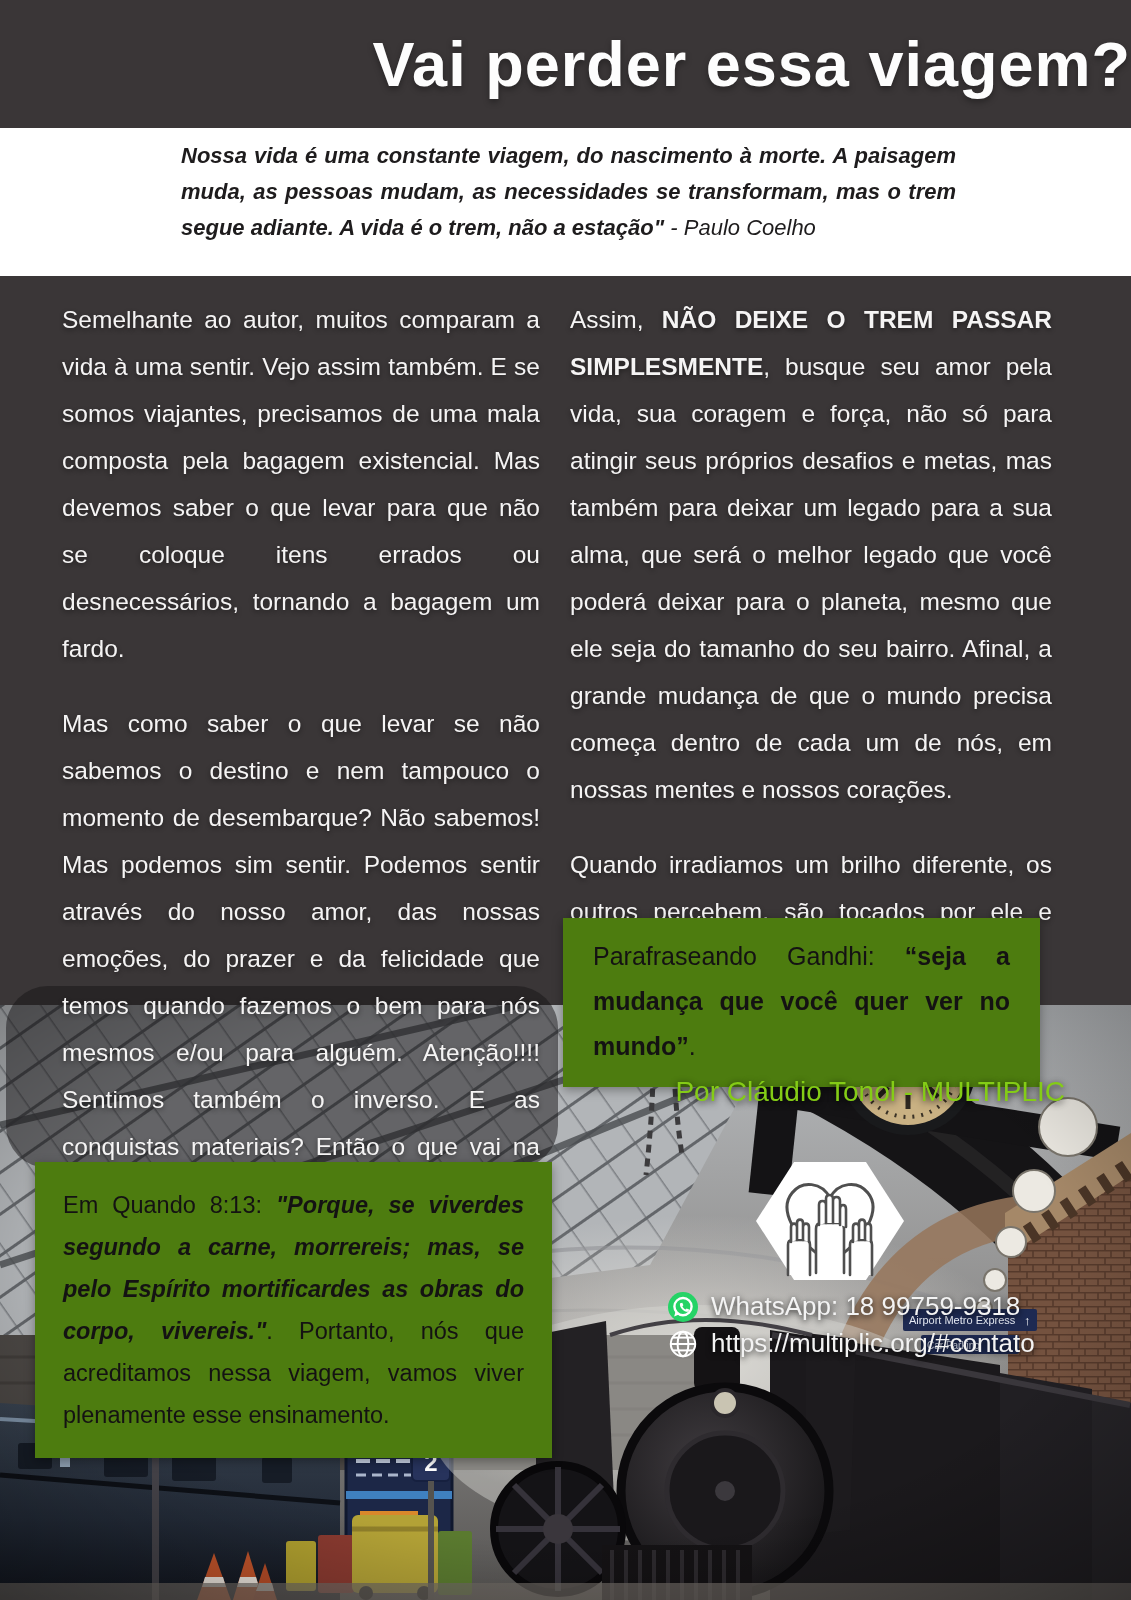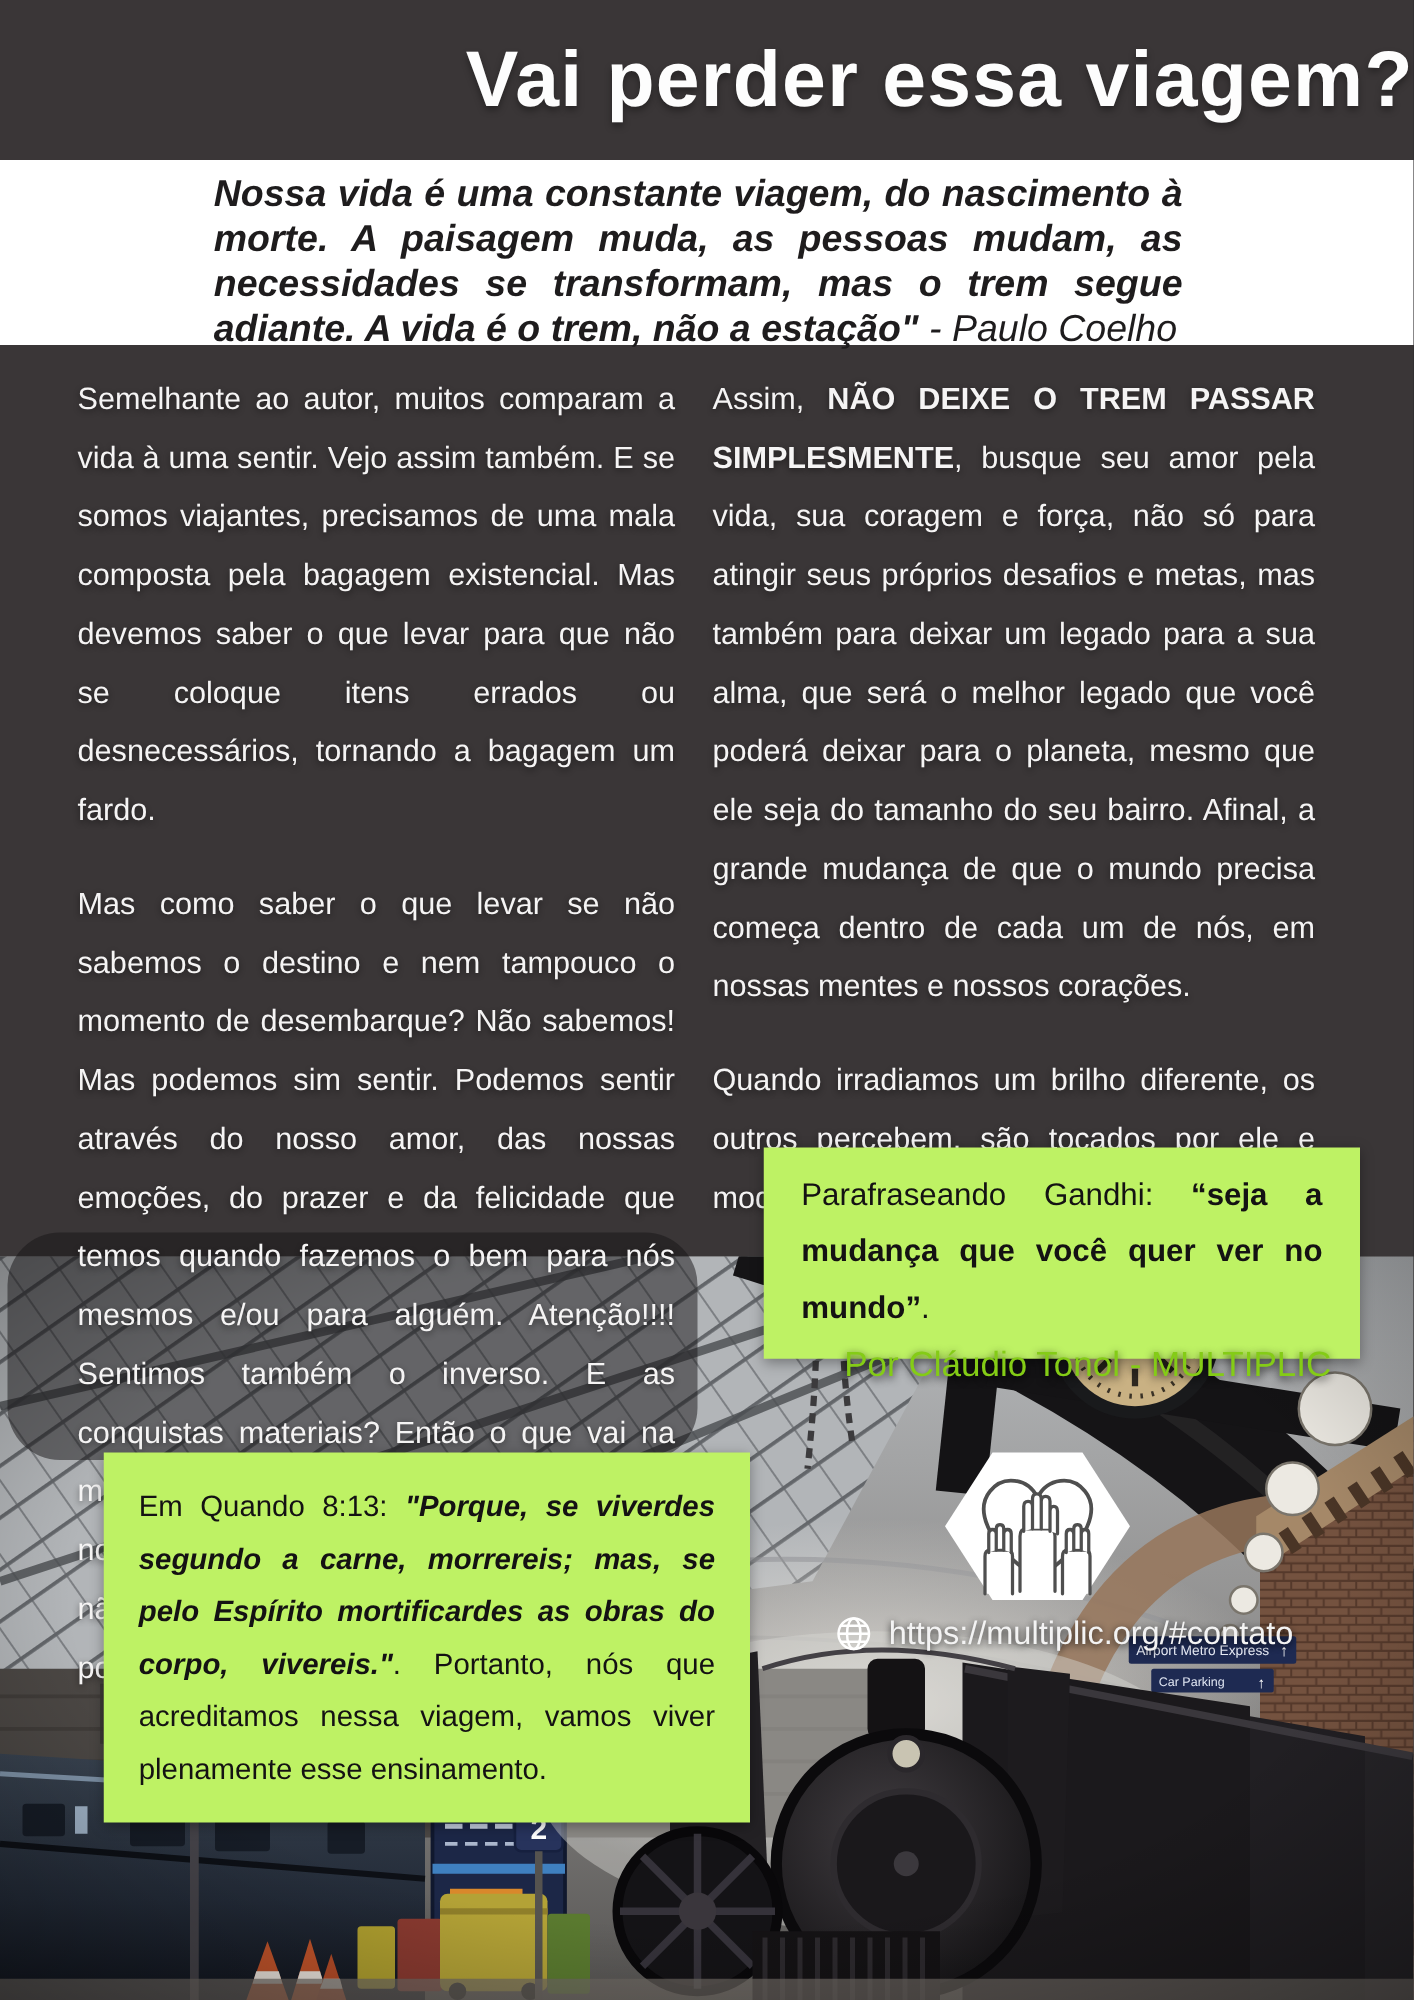--- a/index.html
+++ b/index.html
@@ -9,37 +9,37 @@
   }
   
   .photo{position:absolute;left:0;top:1005px;width:1131px;height:595px;z-index:1;}
   
   .dark-panel{position:absolute;left:0;top:0;width:1131px;height:1005px;background:#3a3637;z-index:2;}
   .title-band{position:absolute;left:0;top:0;width:1131px;height:128px;z-index:4;
     display:flex;align-items:center;justify-content:flex-end;}
   .title-band h1{margin:0;color:#fdfdfd;font-size:63px;font-weight:700;letter-spacing:1px;
     text-shadow:0 3px 6px rgba(0,0,0,.35);}
   .quote-band{position:absolute;left:0;top:128px;width:1131px;height:148px;background:#ffffff;z-index:4;}
-  .intro-quote{position:absolute;left:171px;top:10px;width:775px;margin:0;
-    font-size:30px;line-height:36px;color:#1e1c1d;text-align:justify;}
+  .intro-quote{position:absolute;left:181px;top:10px;width:775px;margin:0;
+    font-size:22px;line-height:36px;color:#1e1c1d;text-align:justify;}
   .intro-quote .q-text{font-weight:700;font-style:italic;}
   .intro-quote .q-attr{font-weight:400;font-style:italic;}
   
   .col{position:absolute;top:296px;color:#f5f4f4;font-size:24.5px;line-height:47px;
     text-align:justify;z-index:5;text-shadow:0 2px 5px rgba(0,0,0,.45);}
   .col p{margin:0 0 28px 0;}
   .col-left{left:62px;width:478px;}
   .col-right{left:570px;width:482px;}
   .col strong{font-weight:700;}
   
   .photo-shade{position:absolute;left:6px;top:986px;width:552px;height:182px;
     background:rgba(22,20,21,.5);border-radius:42px;z-index:3;}
   
-  .white-box{position:absolute;background:#bef264;color:#141213;z-index:6;
-    text-align:justify;box-shadow:0 3px 10px rgba(0,0,0,.35);margin-left:48px;}
+  .white-box{position:absolute;background:#4d7c0f;color:#141213;z-index:6;
+    text-align:justify;box-shadow:0 3px 10px rgba(0,0,0,.35);}
   .gandhi-box{left:563px;top:918px;width:417px;padding:16px 30px 18px 30px;
     font-size:25px;line-height:45px;}
   .gandhi-box .b{font-weight:700;}
   .bible-box{left:35px;top:1162px;width:461px;padding:22px 28px;
     font-size:23.5px;line-height:42px;}
   .bible-box .b{font-weight:700;font-style:italic;}
   
   .author-credit{position:absolute;right:66px;top:1076px;width:520px;z-index:6;
     color:#84cc16;font-size:28px;text-align:right;text-shadow:0 2px 7px rgba(0,0,0,.85);}
   .logo{position:absolute;left:752px;top:1153px;width:156px;height:136px;z-index:6;}
@@ -312,20 +312,29 @@
       </g>
       <g>
         <path d="M98 122 V92 q0 -5 4 -5 h14 q4 0 4 5 v30"></path>
         <path d="M101 89 V74 q0 -3.4 3 -3.4 q3 0 3 3.4 v13 M107 86 V70 q0 -3.4 3 -3.4 q3 0 3 3.4 v16 M113 87 V74 q0 -3.4 3 -3.4 q3 0 3 3.4 v15"></path>
       </g>
     </g>
   </svg>
 
   <div class="contact">
     <div class="row">
+      <svg class="ico" viewBox="0 0 30 30">
+        <circle cx="15" cy="15" r="15" fill="#25d366"></circle>
+        <circle cx="15" cy="14.6" r="8.6" fill="none" stroke="#ffffff" stroke-width="2.4"></circle>
+        <polygon points="6.2,24.6 11.4,22.2 7.6,19.2" fill="#ffffff"></polygon>
+        <path d="M12.1 11.2 c-.7 1.9 .4 4.4 2.3 6.2 1.9 1.8 4.4 2.8 6.2 2.2 l.5-2.1 -2.5-1.1 -1 1 c-1.3-.5-2.7-1.9-3.2-3.2 l1-1 -1.1-2.4 z" fill="#ffffff"></path>
+      </svg>
+      <span>WhatsApp: 18 99759-9318</span>
+    </div>
+    <div class="row">
       <svg class="ico" viewBox="0 0 30 30" fill="none" stroke="#ffffff" stroke-width="2">
         <circle cx="15" cy="15" r="12.2"></circle>
         <ellipse cx="15" cy="15" rx="5.4" ry="12.2"></ellipse>
         <line x1="2.8" y1="15" x2="27.2" y2="15"></line>
         <line x1="4.6" y1="8.6" x2="25.4" y2="8.6"></line>
         <line x1="4.6" y1="21.4" x2="25.4" y2="21.4"></line>
       </svg>
       <a>https://multiplic.org/#contato</a>
     </div>
   </div>

